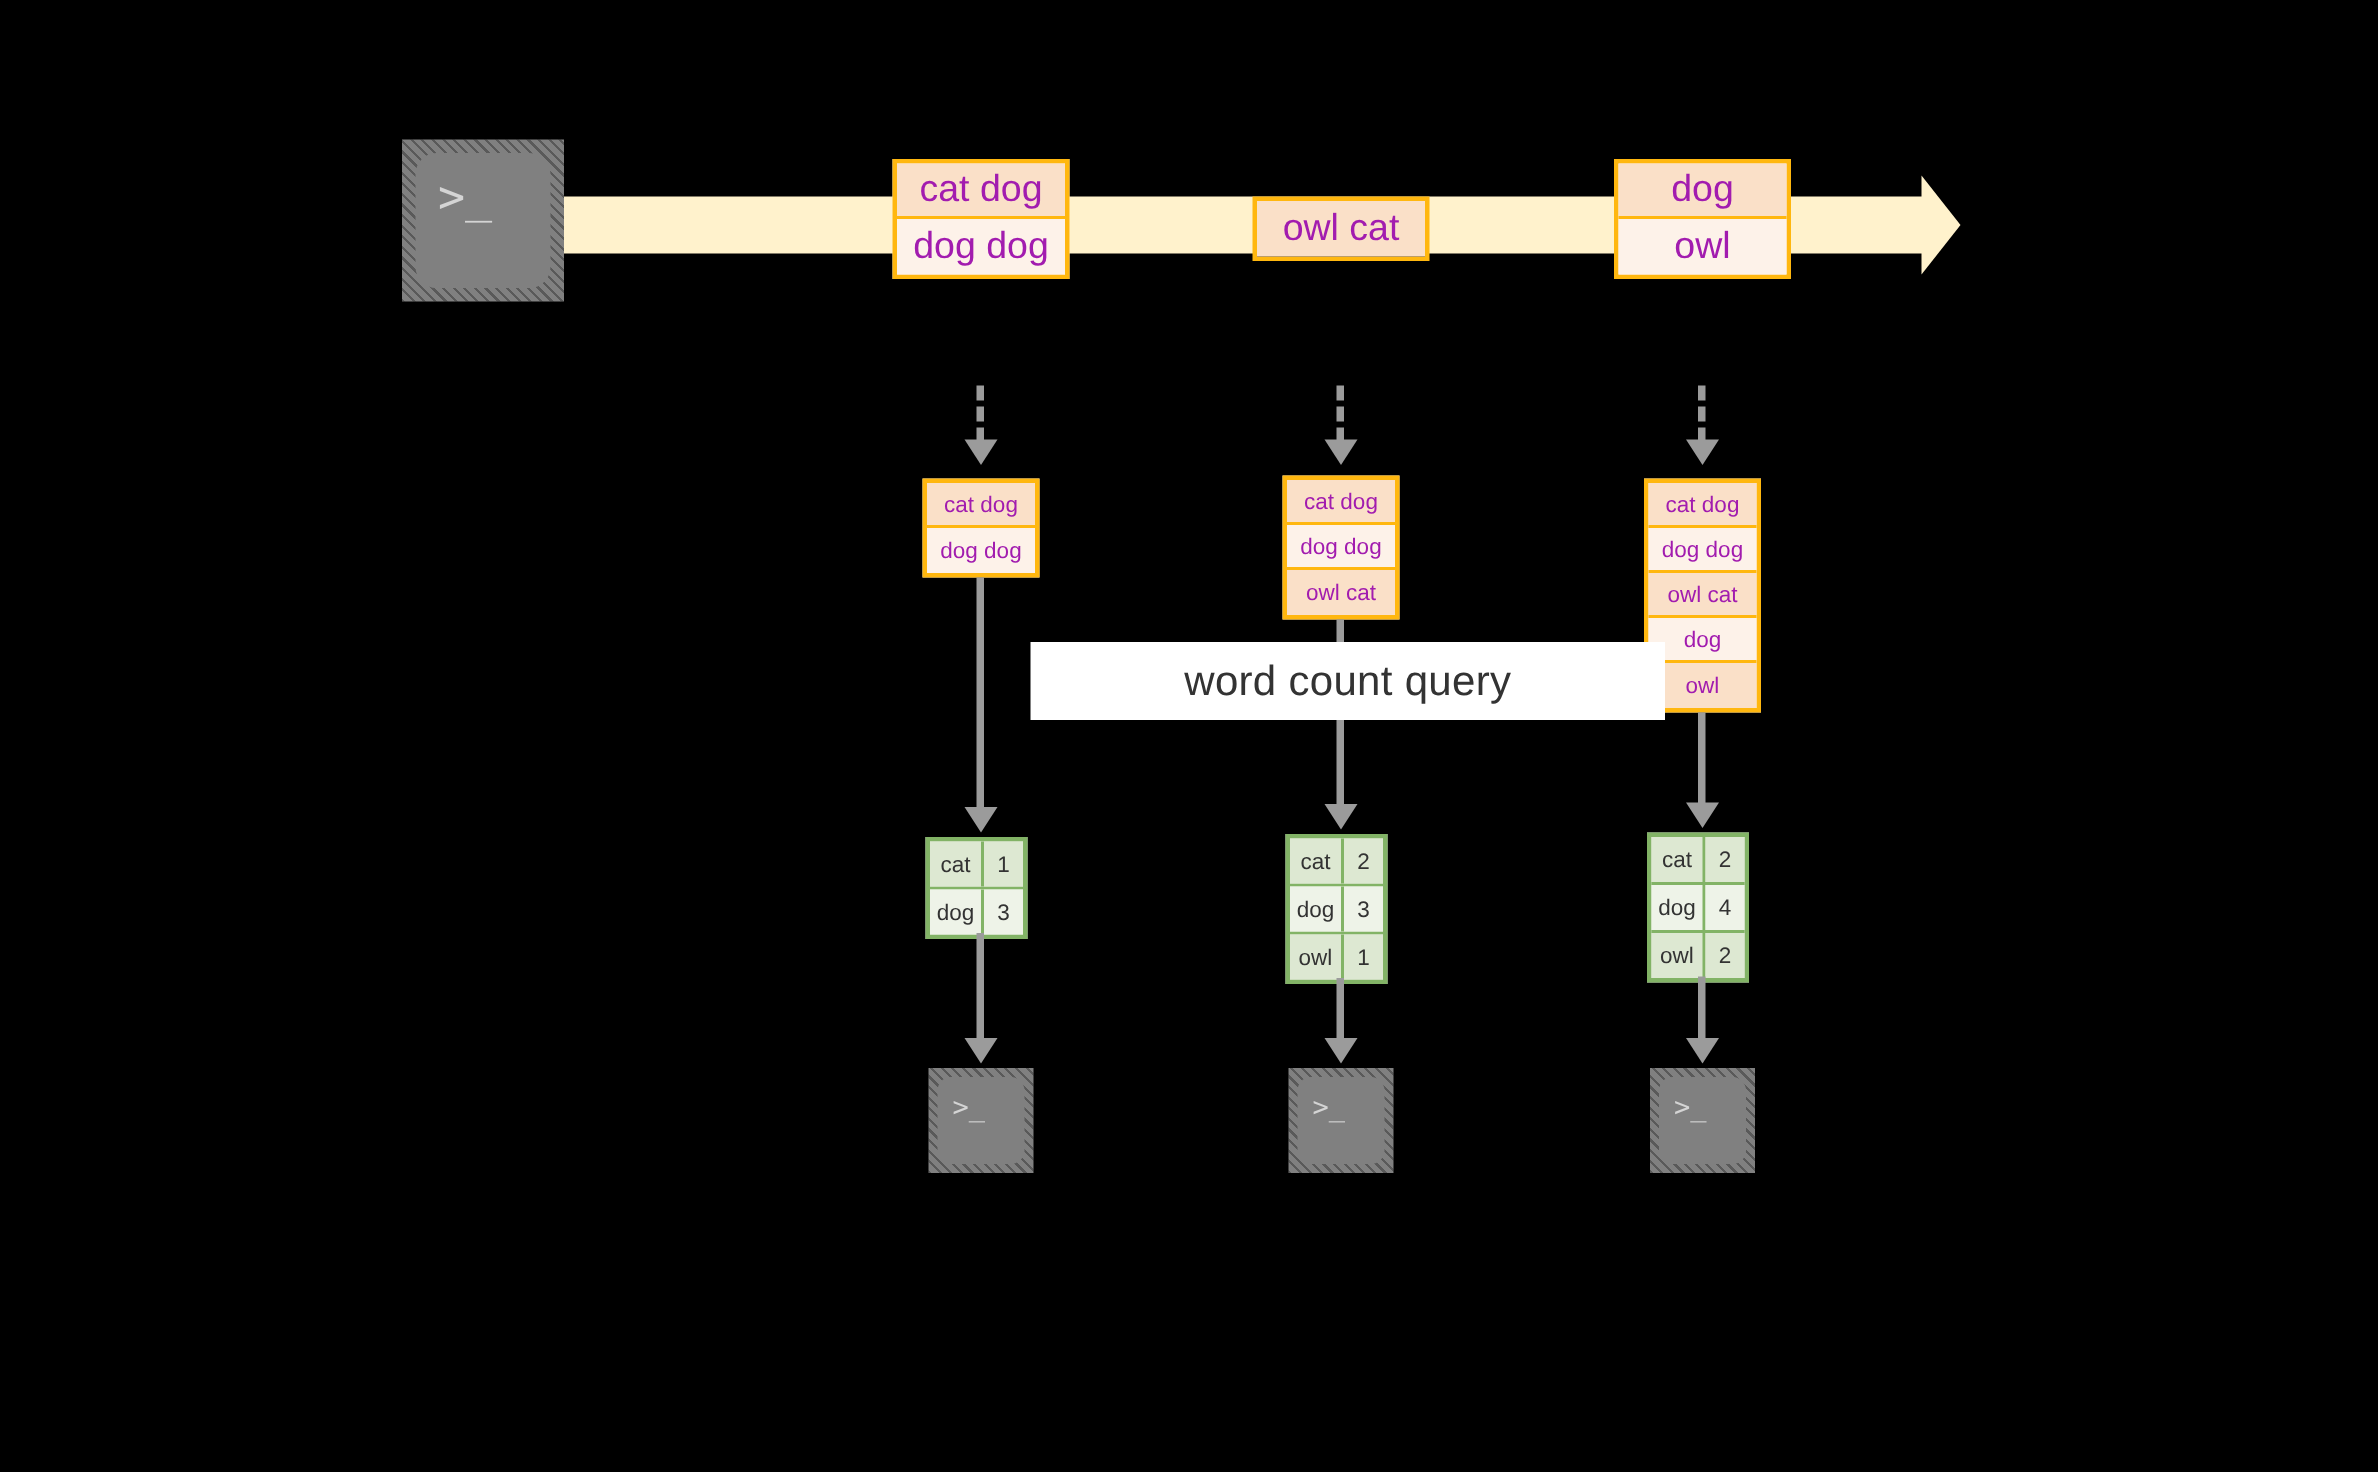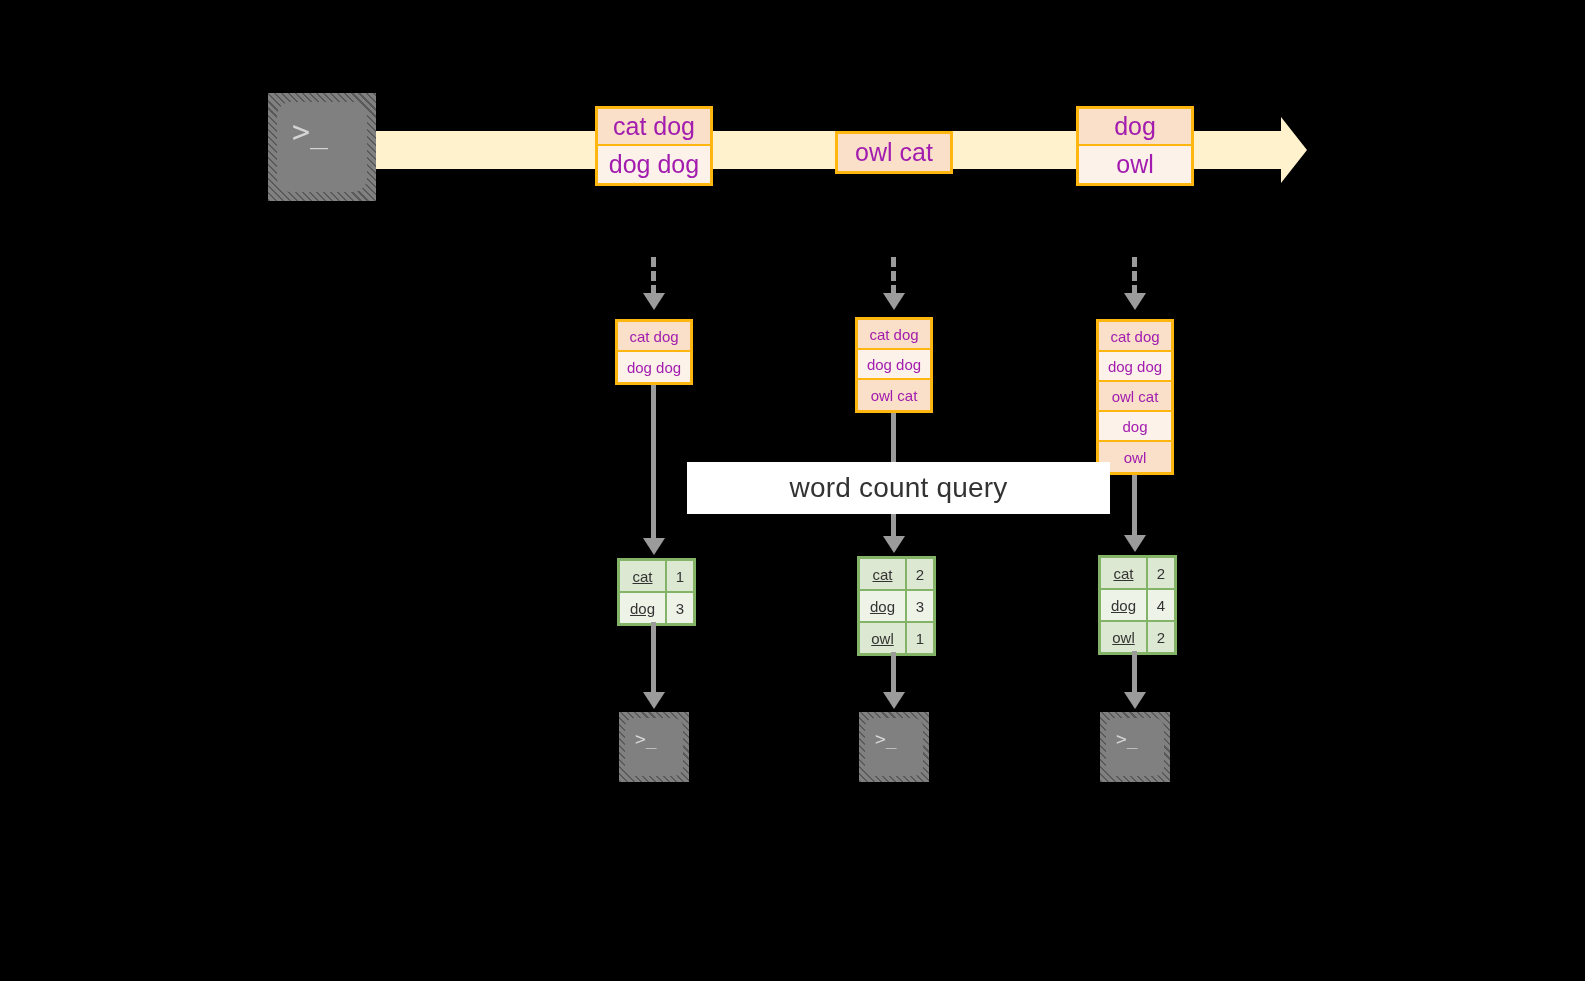--- a/index.html
+++ b/index.html
@@ -33,21 +33,21 @@
     left: 1281px; top: 117px;
     width: 0; height: 0;
     border-top: 33px solid transparent;
     border-bottom: 33px solid transparent;
     border-left: 26px solid #fff2cc;
   }
 
   
   .query-band {
     position: absolute;
-    left: 687px; top: 462px;
+    left: 687px; top: 428px;
     width: 423px; height: 52px;
     background: #ffffff;
     display: flex;
     align-items: center;
     justify-content: center;
   }
   .query-band .query-label {
     font-size: 28px;
     color: #333333;
     letter-spacing: 0.2px;
@@ -143,23 +143,22 @@
   .cnt-row:last-child { border-bottom: none; }
   .cnt-cell {
     height: 30px;
     display: flex;
     align-items: center;
     justify-content: center;
     font-size: 15px;
     color: #333333;
   }
   .cnt-cell.word {
-    width: 47px;
+    width: 36px;
     border-right: 2px solid #82b366;
-    text-decoration: underline;
   }
   .cnt-cell.num { width: 26px; }
   .cnt-row.shade-a .cnt-cell { background: #dde8d2; }
   .cnt-row.shade-b .cnt-cell { background: #eef3e8; }
 
   
   .conn-line {
     position: absolute;
     width: 5px;
     background: #9b9b9b;

